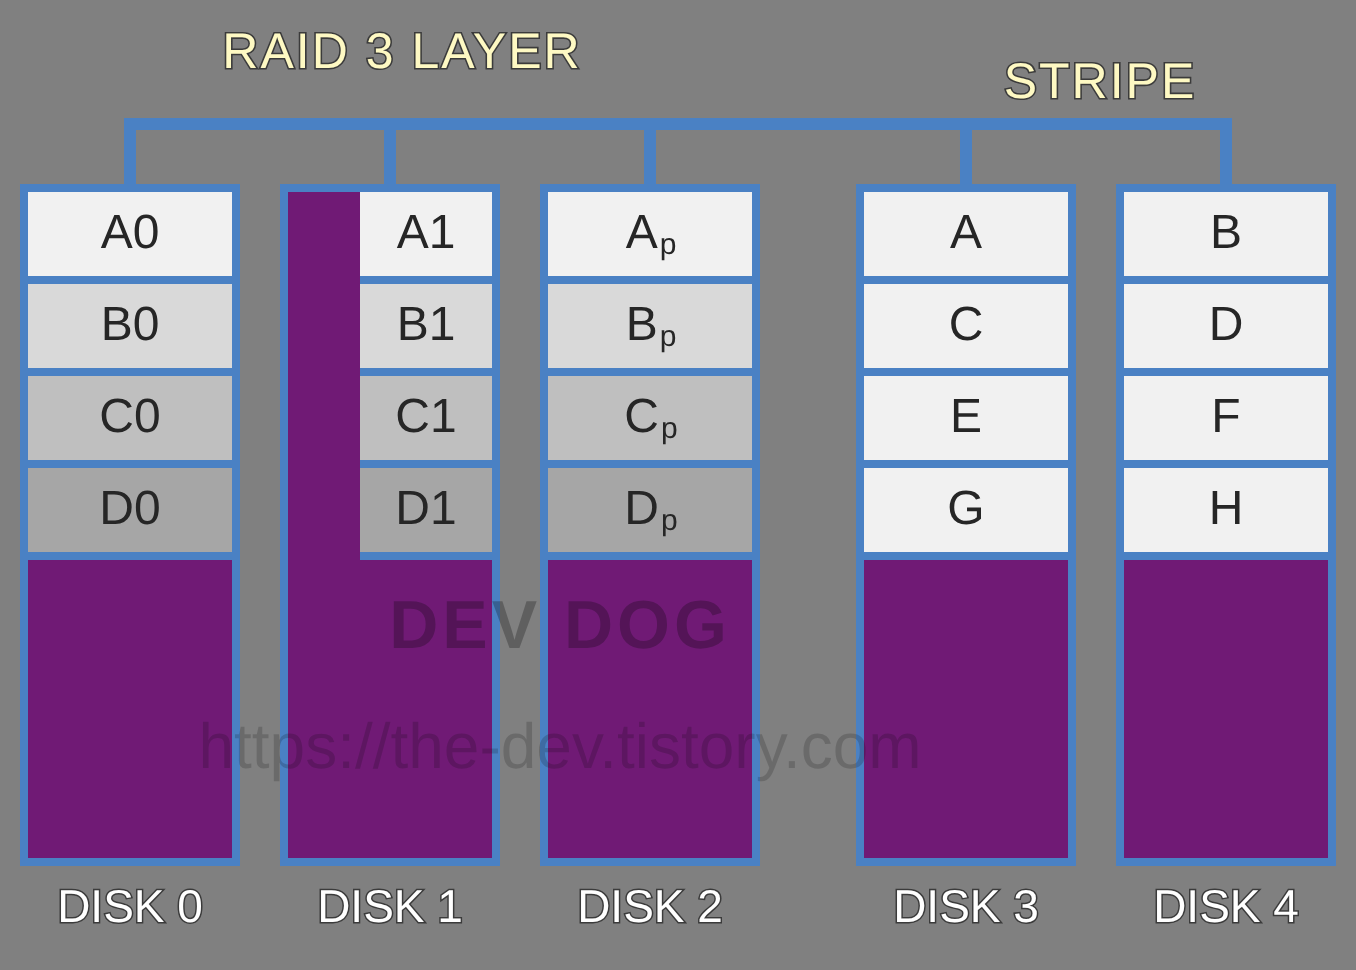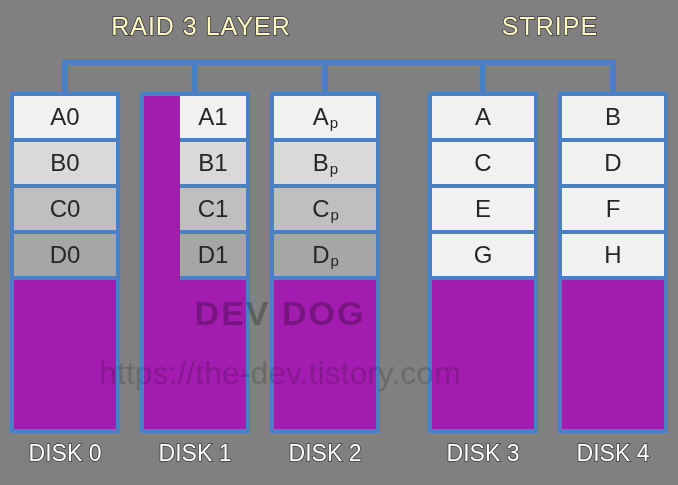--- a/index.html
+++ b/index.html
@@ -25,21 +25,21 @@
     font-size: 25px;
     font-weight: 400;
     letter-spacing: 1px;
     color: #fef9c3;
     white-space: nowrap;
     -webkit-text-stroke: 1.6px #3b3b3b;
     paint-order: stroke fill;
     text-align: center;
   }
   #title-raid3 { left: 88px; top: 12px; width: 226px; }
-  #title-stripe { left: 478px; top: 12px; width: 144px; }
+  #title-stripe { left: 478px; top: 27px; width: 144px; }
 
   
   .bus-bar {
     position: absolute;
     background: #4a81c4;
   }
   #bus-horizontal {
     left: 62px;
     top: 59px;
     width: 551px;
@@ -52,21 +52,21 @@
   }
 
   
   .disk-column {
     position: absolute;
     top: 92px;
     width: 110px;
     height: 341px;
     border: 4px solid #4a81c4;
     box-sizing: border-box;
-    background: #a21caf;
+    background: #701a75;
     display: flex;
     flex-direction: column;
   }
   .disk-cell {
     height: 46px;
     flex: 0 0 46px;
     border-bottom: 4px solid #4a81c4;
     box-sizing: border-box;
     display: flex;
     align-items: center;

